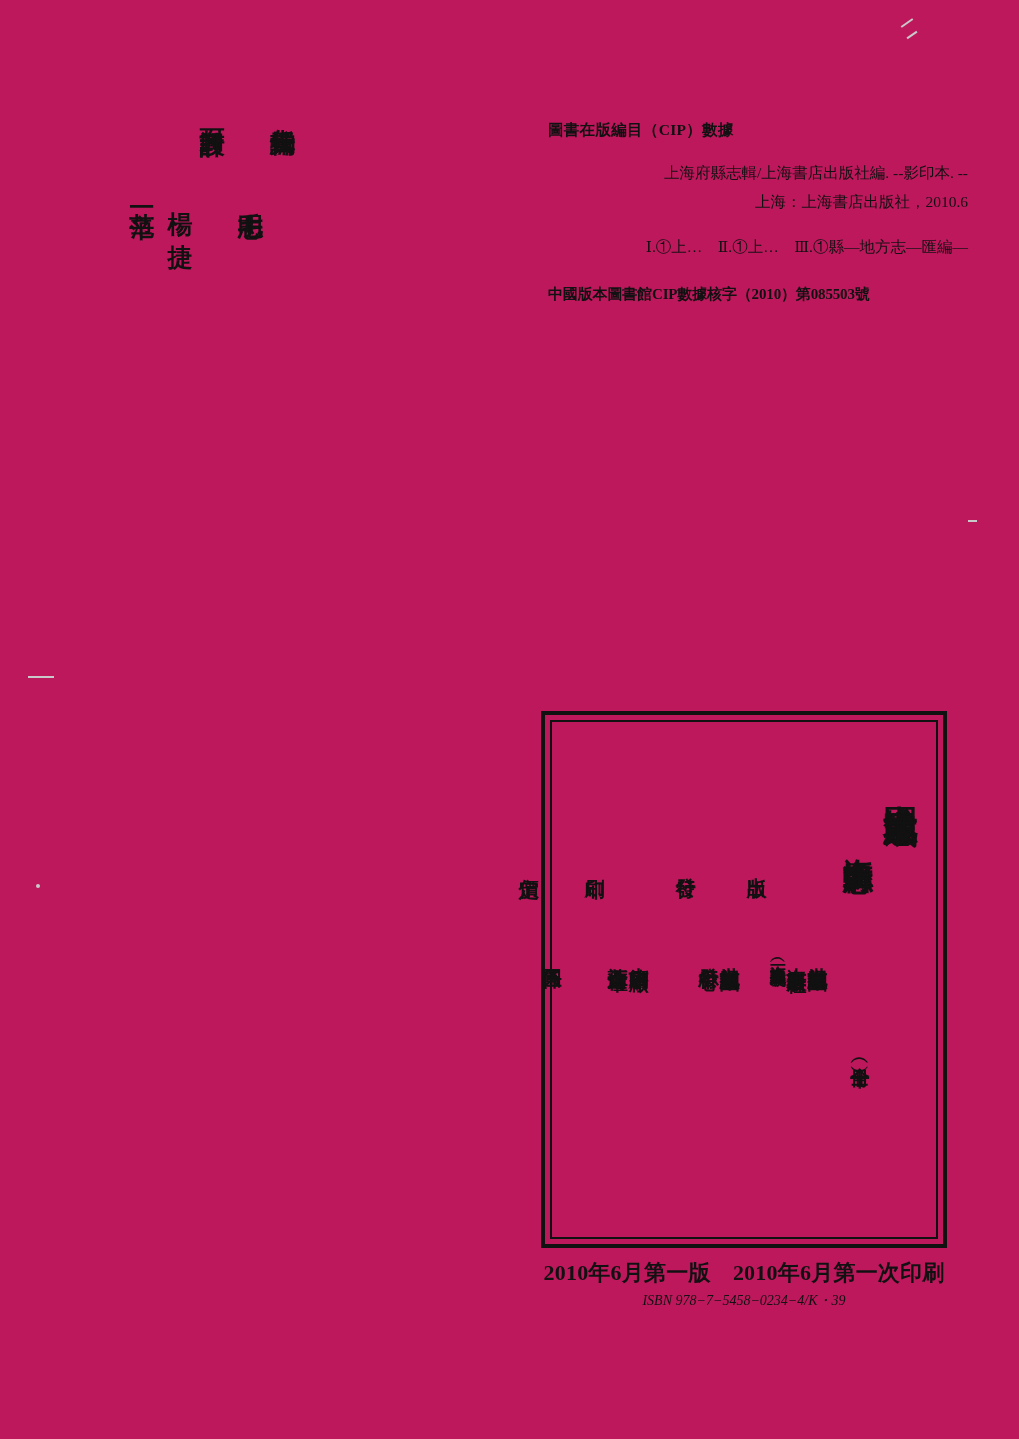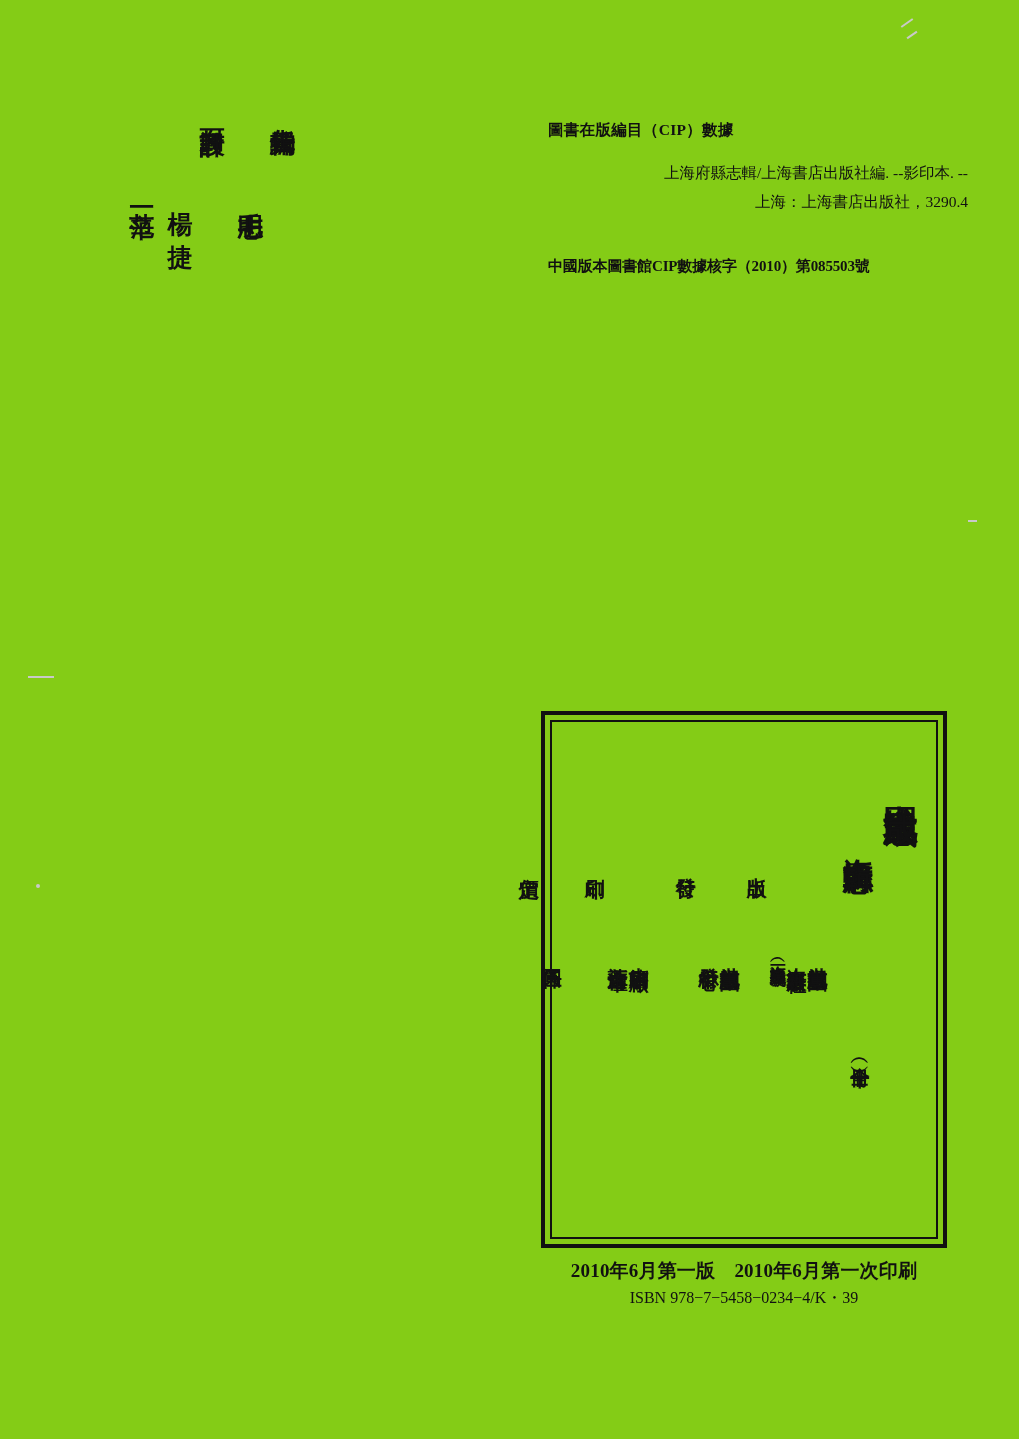--- a/index.html
+++ b/index.html
@@ -4,21 +4,21 @@
 <style>
   html, body {
     margin: 0;
     padding: 0;
     background: #ffffff;
   }
   .page {
     position: relative;
     width: 1019px;
     height: 1439px;
-    background: #84cc16;
+    background: #be185d;
     overflow: hidden;
     font-family: "Liberation Serif", "DejaVu Serif", serif;
     color: #111111;
   }
 
   
   .vtext {
     writing-mode: vertical-rl;
     text-orientation: upright;
     white-space: nowrap;
@@ -169,30 +169,31 @@
 
   
   .bottom-lines {
     position: absolute;
     left: 541px;
     top: 1258px;
     width: 406px;
     text-align: center;
   }
   .bottom-line-1 {
-    font-size: 19px;
+    font-size: 22px;
     font-weight: 600;
     white-space: nowrap;
     letter-spacing: 0.01em;
   }
   .bottom-line-2 {
-    font-size: 16px;
+    font-size: 14px;
     font-weight: 500;
     white-space: nowrap;
     margin-top: 4px;
+    font-style: italic;
   }
 
   
   .speck { position: absolute; background: #c9c9c9; }
 </style>
 </head>
 <body>
 
 <div class="page">
 
@@ -217,24 +218,25 @@
     <div class="credit-col">
       <div class="vtext credit-name">范一辛</div>
     </div>
 
   </div>
 
   <div class="cip">
     <div class="cip-title">圖書在版編目（CIP）數據</div>
 
     <div class="cip-para cip-indent">上海府縣志輯/上海書店出版社編. --影印本. --</div>
-    <div class="cip-para">上海：上海書店出版社，3290.4</div>
+    <div class="cip-para">上海：上海書店出版社，2010.6</div>
 
     <div class="cip-gap"></div>
 
+    <div class="cip-para cip-indent">Ⅰ.①上…　Ⅱ.①上…　Ⅲ.①縣—地方志—匯編—</div>
 
     <div class="cip-foot">中國版本圖書館CIP數據核字（2010）第085503號</div>
   </div>
 
   <div class="colophon">
     <div class="colophon-inner">
 
       <div class="vtext colophon-title">中國地方志集成</div>
       <div class="vtext colophon-sub">上海府縣志輯</div>
       <div class="vtext colophon-sub-note">（全十冊）</div>

